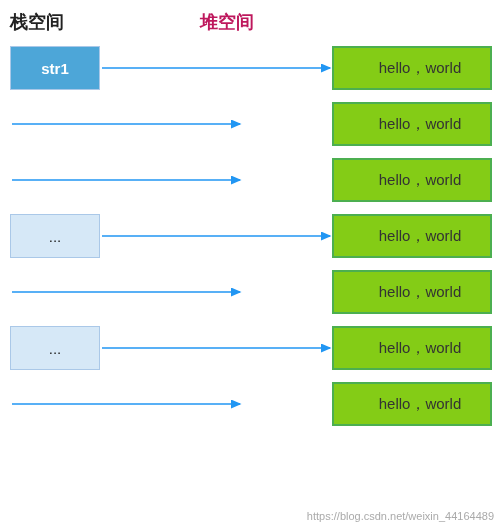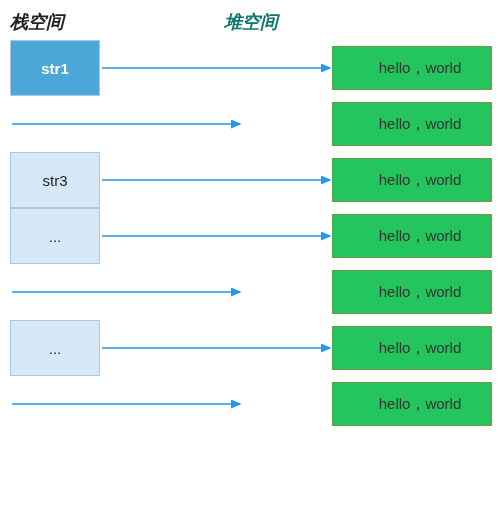--- a/index.html
+++ b/index.html
@@ -17,53 +17,52 @@
       height: 526px;
       position: relative;
       padding: 10px 0;
     }
 
     .header-row {
       display: flex;
       align-items: center;
       margin-bottom: 8px;
       padding: 0 10px;
-      font-style: italic;
     }
 
     .header-stack {
       font-size: 18px;
       font-weight: bold;
       color: #222;
       width: 110px;
     }
 
     .header-heap {
       font-size: 18px;
       font-weight: bold;
-      color: #0f766e;
-      margin-left: 104px;
+      color: #be185d;
+      margin-left: 80px;
     }
 
     .rows-wrapper {
       position: relative;
       padding: 0 10px;
     }
 
     .row {
       display: flex;
       align-items: center;
       margin-bottom: 4px;
       position: relative;
       height: 52px;
     }
 
     .stack-cell {
       width: 90px;
-      height: 56px;
+      height: 44px;
       border: 1px solid #aac8e8;
       background: #d6e8f7;
       display: flex;
       align-items: center;
       justify-content: center;
       font-size: 15px;
       color: #222;
       font-weight: normal;
       flex-shrink: 0;
     }
@@ -79,21 +78,21 @@
       position: relative;
       height: 44px;
       display: flex;
       align-items: center;
     }
 
     .heap-cell {
       width: 160px;
       height: 44px;
       border: 2px solid #4caf50;
-      background: #22c55e;
+      background: #84cc16;
       display: flex;
       align-items: center;
       justify-content: center;
       font-size: 15px;
       color: #333;
       flex-shrink: 0;
       margin-left: auto;
       padding-left: 16px;
     }
 
@@ -137,21 +136,20 @@
               <marker id="arrow-1" markerWidth="8" markerHeight="8" refX="6" refY="3" orient="auto">
                 <path d="M0,0 L0,6 L7,3 z" fill="#2196f3"></path>
               </marker>
             </defs>
             <line x1="2" y1="22" x2="230" y2="22" stroke="#2196f3" stroke-width="1.5" marker-end="url(#arrow-1)"></line>
           </svg>
         </div>
         <div class="heap-cell">hello，world</div>
       </div>
       <div class="row">
-        <div class="stack-cell">str3</div>
         <div class="arrow-area" style="position: relative;">
           <svg width="232" height="44" style="position: absolute; left: 0px; top: 0px; overflow: visible;">
             <defs>
               <marker id="arrow-2" markerWidth="8" markerHeight="8" refX="6" refY="3" orient="auto">
                 <path d="M0,0 L0,6 L7,3 z" fill="#2196f3"></path>
               </marker>
             </defs>
             <line x1="2" y1="22" x2="230" y2="22" stroke="#2196f3" stroke-width="1.5" marker-end="url(#arrow-2)"></line>
           </svg>
         </div>
@@ -206,13 +204,14 @@
                 <path d="M0,0 L0,6 L7,3 z" fill="#2196f3"></path>
               </marker>
             </defs>
             <line x1="2" y1="22" x2="230" y2="22" stroke="#2196f3" stroke-width="1.5" marker-end="url(#arrow-6)"></line>
           </svg>
         </div>
         <div class="heap-cell">hello，world</div>
       </div>
     </div>
 
+  <div class="watermark">https://blog.csdn.net/weixin_44164489</div>
 </div>
 
 </body></html>

